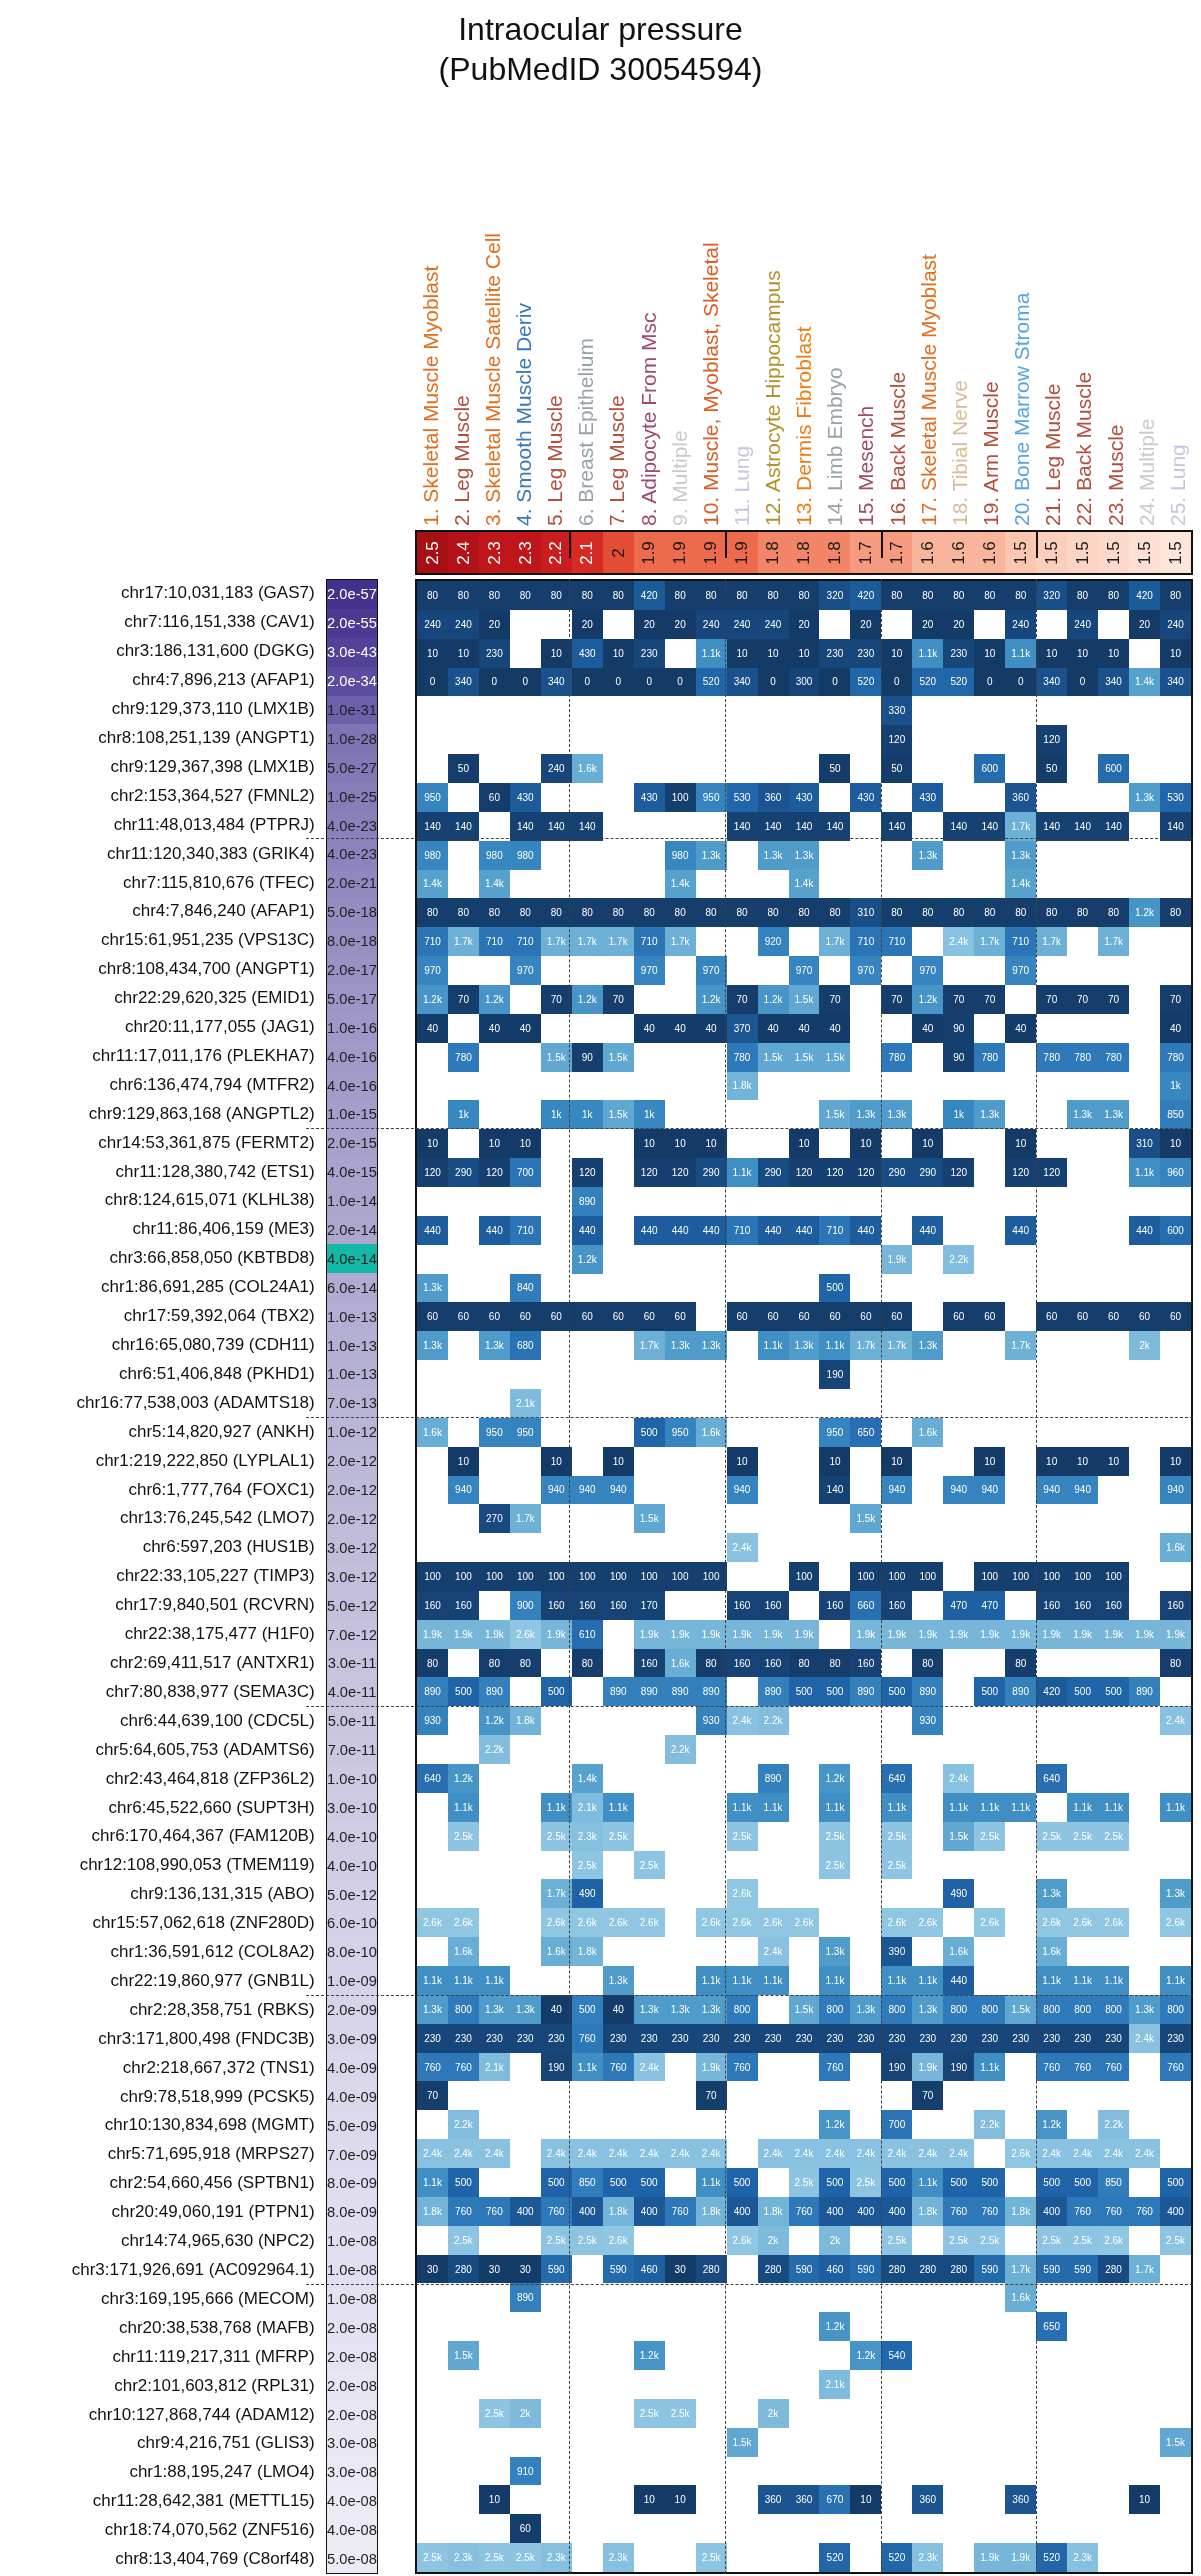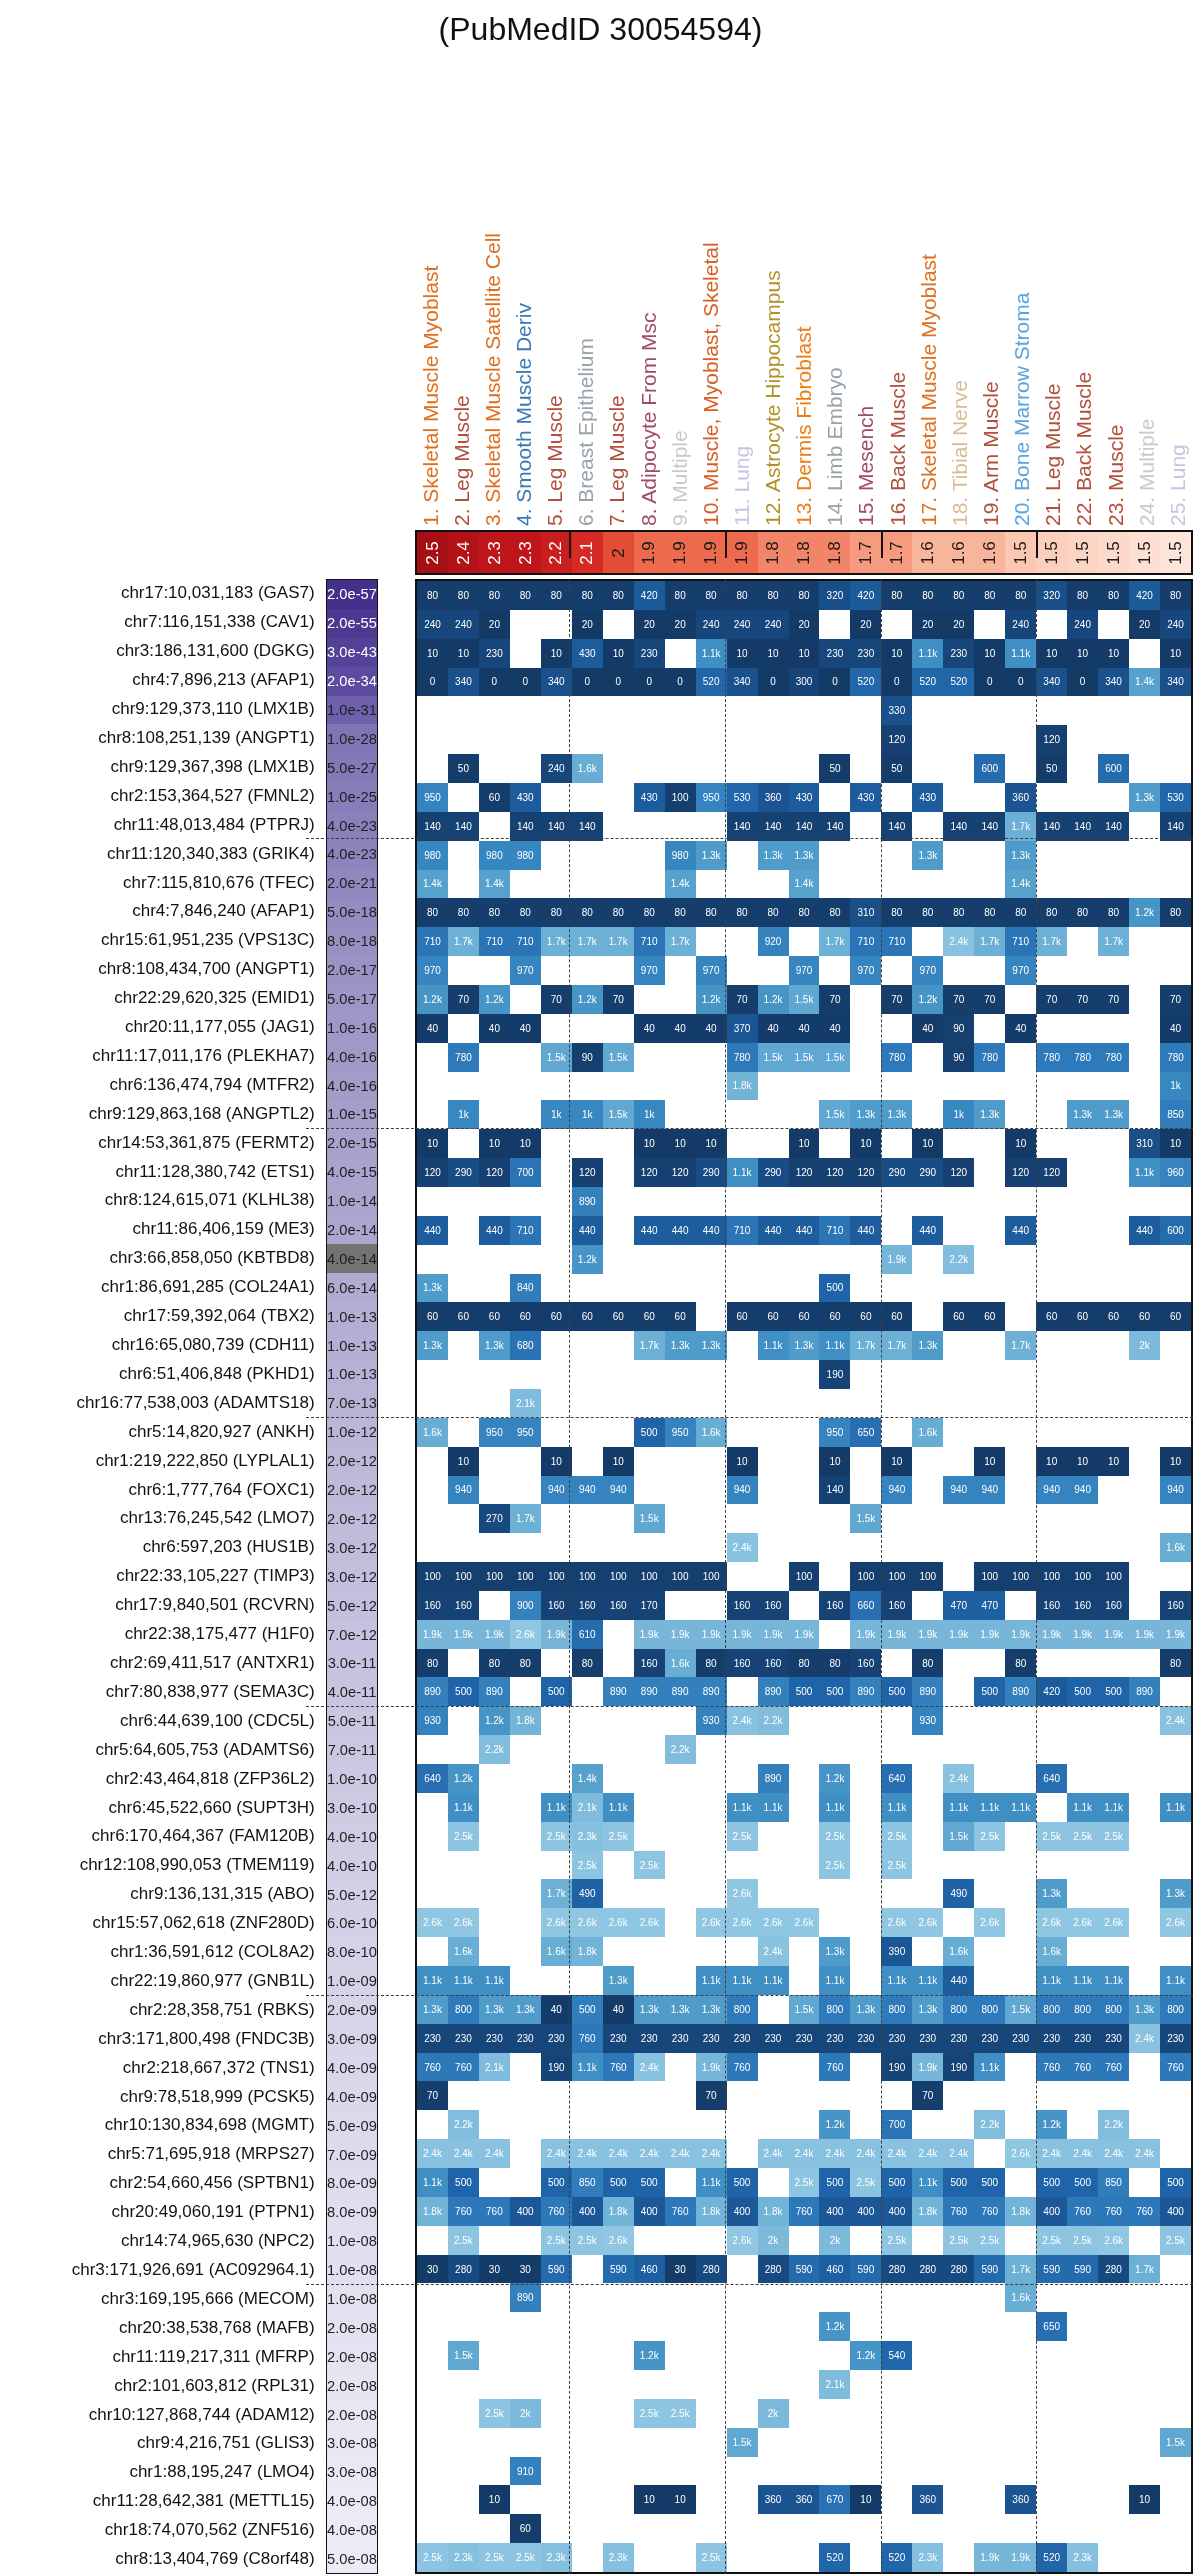--- a/index.html
+++ b/index.html
@@ -30,20 +30,21 @@
   #overlays div{position:absolute;}
   .vdash{border-left:1.5px dashed #3f3f3f;width:0;}
   .hdash{border-top:1.5px dashed #3f3f3f;height:0;}
   .vtick{width:1.5px;background:#111;}
 </style>
 </head>
 <body>
 
 <div class="page">
   <div class="title-block">
+    <div class="title-line">Intraocular pressure</div>
     <div class="title-line">(PubMedID 30054594)</div>
   </div>
   <div id="collabels">
       <div class="clabel" style="left: 418px; top: 526px; color: rgb(224, 111, 31);">1. Skeletal Muscle Myoblast</div>
       <div class="clabel" style="left: 449px; top: 526px; color: rgb(178, 80, 62);">2. Leg Muscle</div>
       <div class="clabel" style="left: 480px; top: 526px; color: rgb(224, 111, 31);">3. Skeletal Muscle Satellite Cell</div>
       <div class="clabel" style="left: 511px; top: 526px; color: rgb(58, 121, 184);">4. Smooth Muscle Deriv</div>
       <div class="clabel" style="left: 542px; top: 526px; color: rgb(178, 80, 62);">5. Leg Muscle</div>
       <div class="clabel" style="left: 573px; top: 526px; color: rgb(152, 162, 169);">6. Breast Epithelium</div>
       <div class="clabel" style="left: 604px; top: 526px; color: rgb(178, 80, 62);">7. Leg Muscle</div>
@@ -231,21 +232,21 @@
       <div class="pcell" style="background: rgb(154, 146, 196); color: rgb(31, 31, 31);">2.0e-17</div>
       <div class="pcell" style="background: rgb(156, 149, 198); color: rgb(31, 31, 31);">5.0e-17</div>
       <div class="pcell" style="background: rgb(158, 151, 199); color: rgb(31, 31, 31);">1.0e-16</div>
       <div class="pcell" style="background: rgb(161, 154, 200); color: rgb(31, 31, 31);">4.0e-16</div>
       <div class="pcell" style="background: rgb(163, 156, 201); color: rgb(31, 31, 31);">4.0e-16</div>
       <div class="pcell" style="background: rgb(165, 158, 203); color: rgb(31, 31, 31);">1.0e-15</div>
       <div class="pcell" style="background: rgb(167, 161, 204); color: rgb(31, 31, 31);">2.0e-15</div>
       <div class="pcell" style="background: rgb(169, 163, 205); color: rgb(31, 31, 31);">4.0e-15</div>
       <div class="pcell" style="background: rgb(171, 165, 206); color: rgb(31, 31, 31);">1.0e-14</div>
       <div class="pcell" style="background: rgb(173, 167, 207); color: rgb(31, 31, 31);">2.0e-14</div>
-      <div class="pcell" style="background: #737373; color: rgb(31, 31, 31);">4.0e-14</div>
+      <div class="pcell" style="background: #14b8a6; color: rgb(31, 31, 31);">4.0e-14</div>
       <div class="pcell" style="background: rgb(177, 171, 209); color: rgb(31, 31, 31);">6.0e-14</div>
       <div class="pcell" style="background: rgb(179, 174, 211); color: rgb(31, 31, 31);">1.0e-13</div>
       <div class="pcell" style="background: rgb(180, 176, 212); color: rgb(31, 31, 31);">1.0e-13</div>
       <div class="pcell" style="background: rgb(182, 178, 213); color: rgb(31, 31, 31);">1.0e-13</div>
       <div class="pcell" style="background: rgb(184, 180, 214); color: rgb(31, 31, 31);">7.0e-13</div>
       <div class="pcell" style="background: rgb(186, 182, 215); color: rgb(31, 31, 31);">1.0e-12</div>
       <div class="pcell" style="background: rgb(188, 184, 216); color: rgb(31, 31, 31);">2.0e-12</div>
       <div class="pcell" style="background: rgb(189, 186, 217); color: rgb(31, 31, 31);">2.0e-12</div>
       <div class="pcell" style="background: rgb(191, 187, 218); color: rgb(31, 31, 31);">2.0e-12</div>
       <div class="pcell" style="background: rgb(192, 189, 219); color: rgb(31, 31, 31);">3.0e-12</div>

